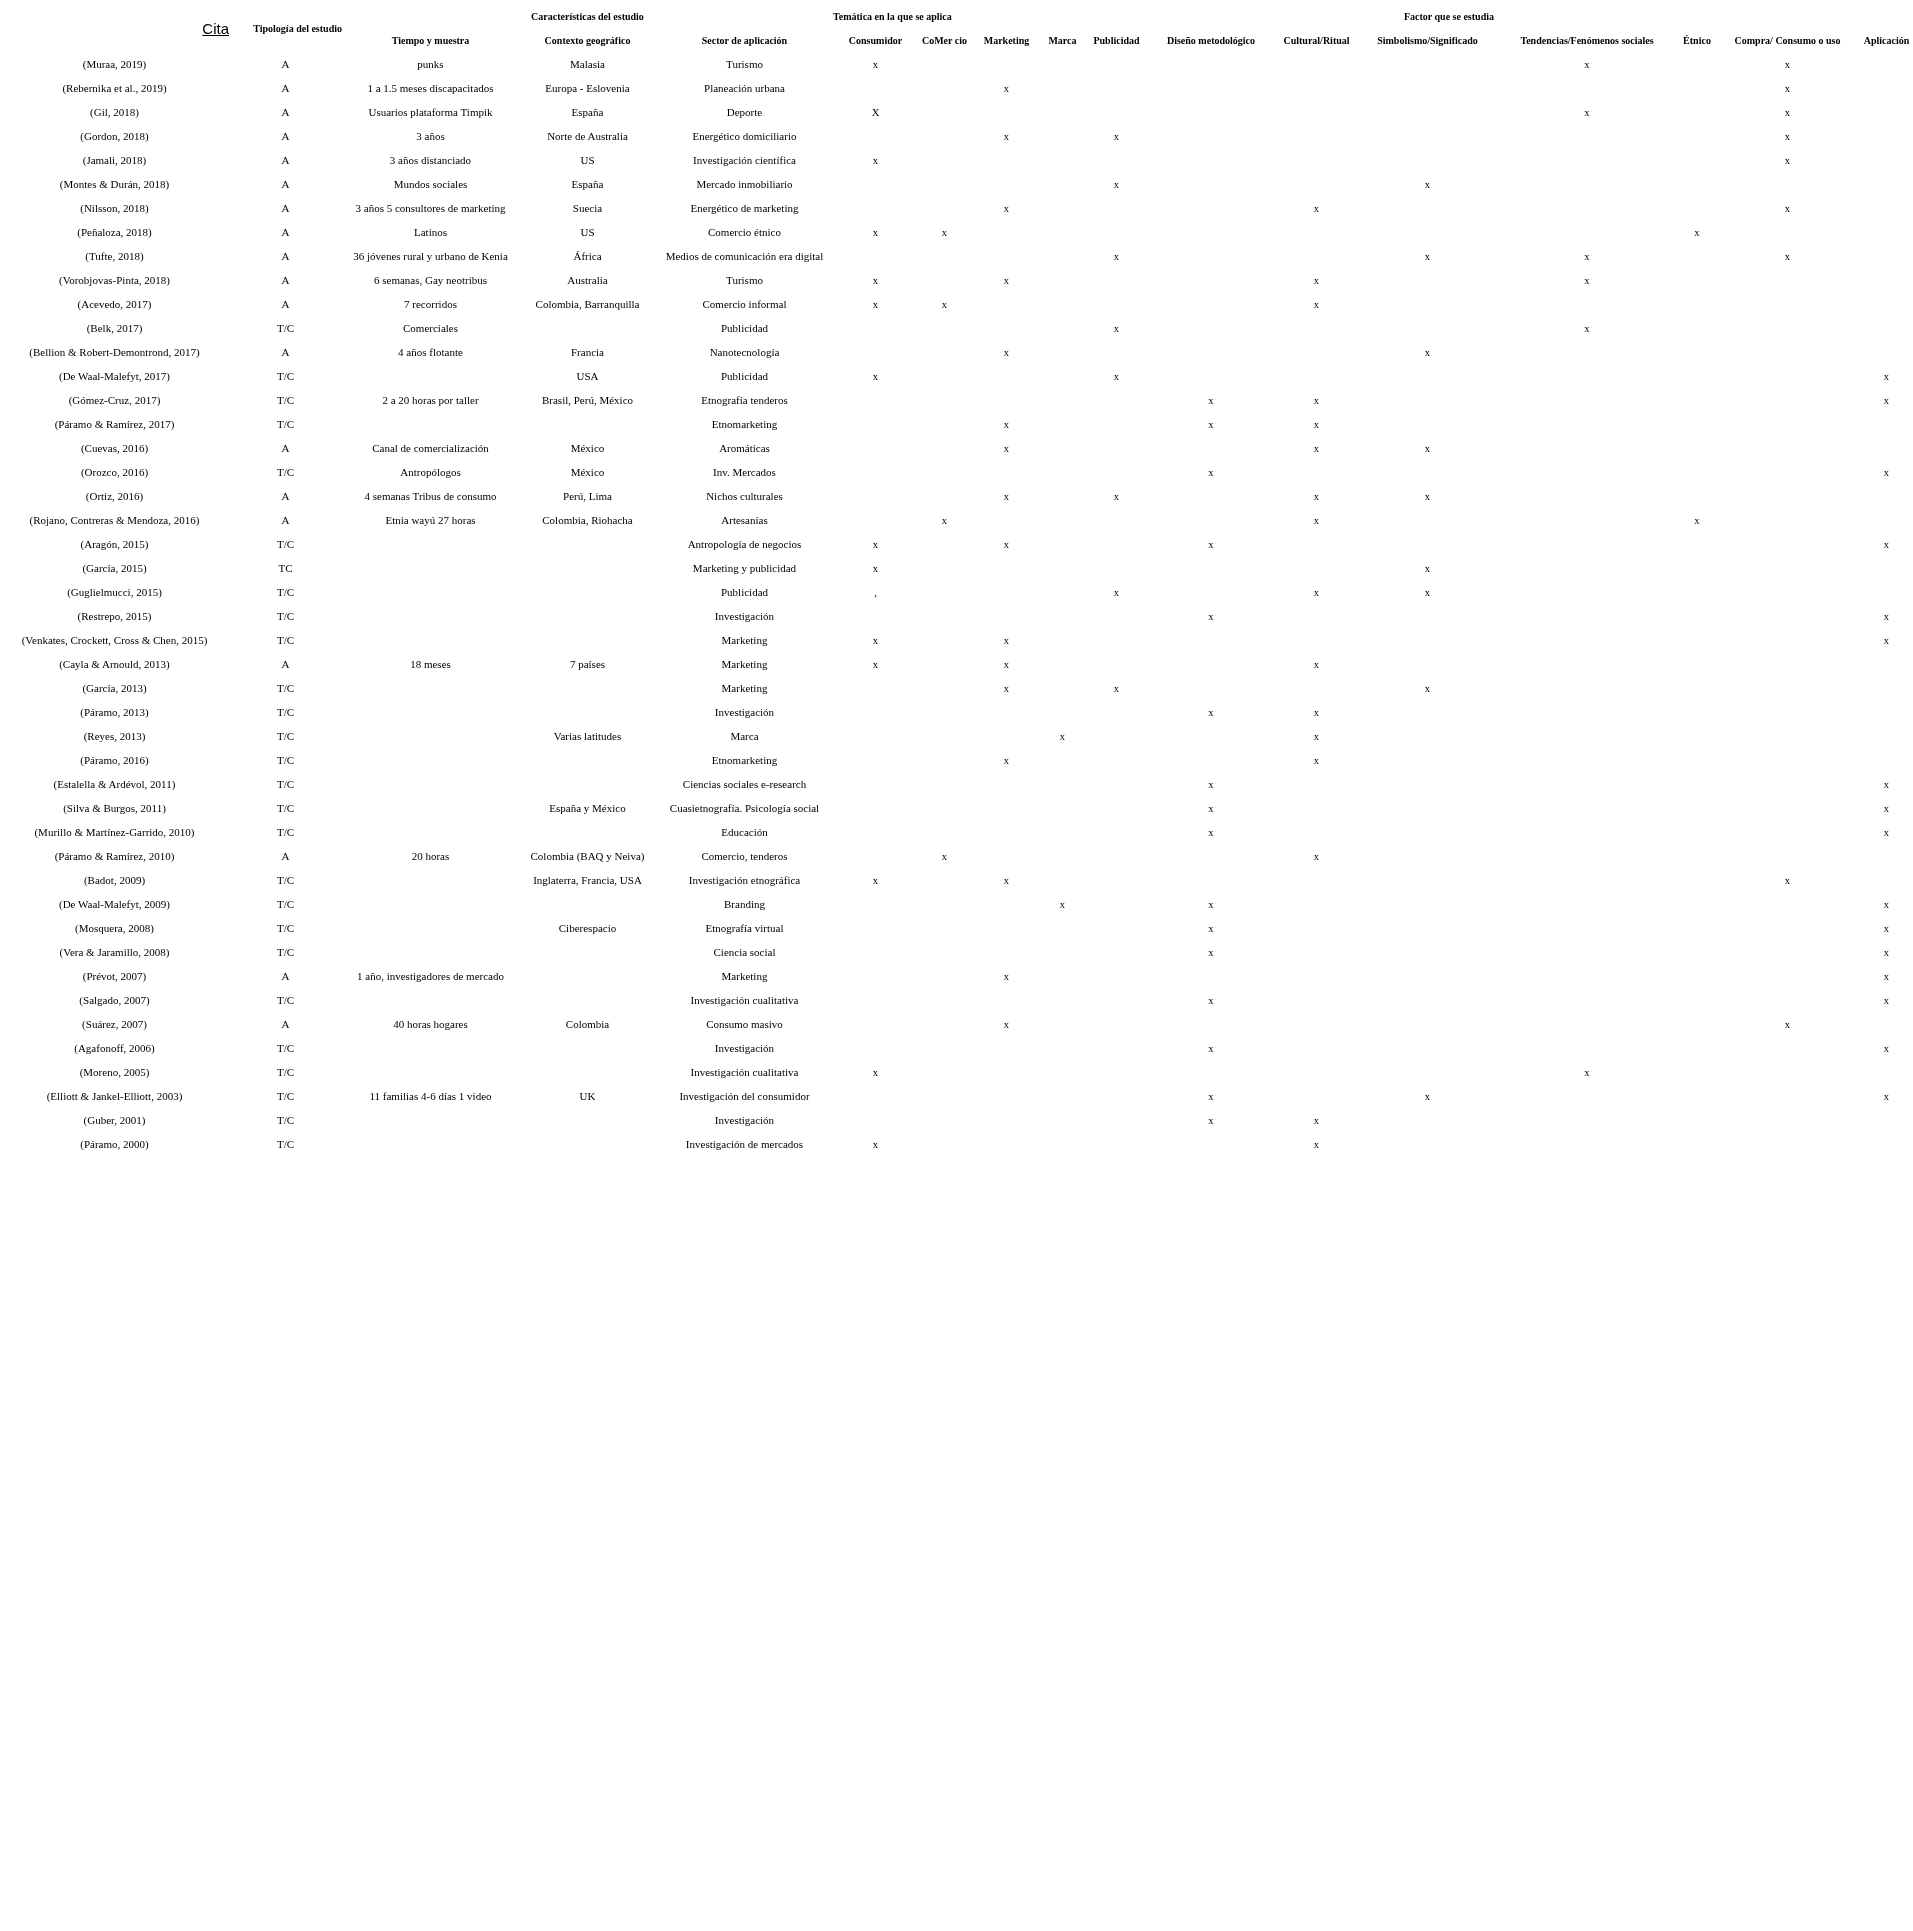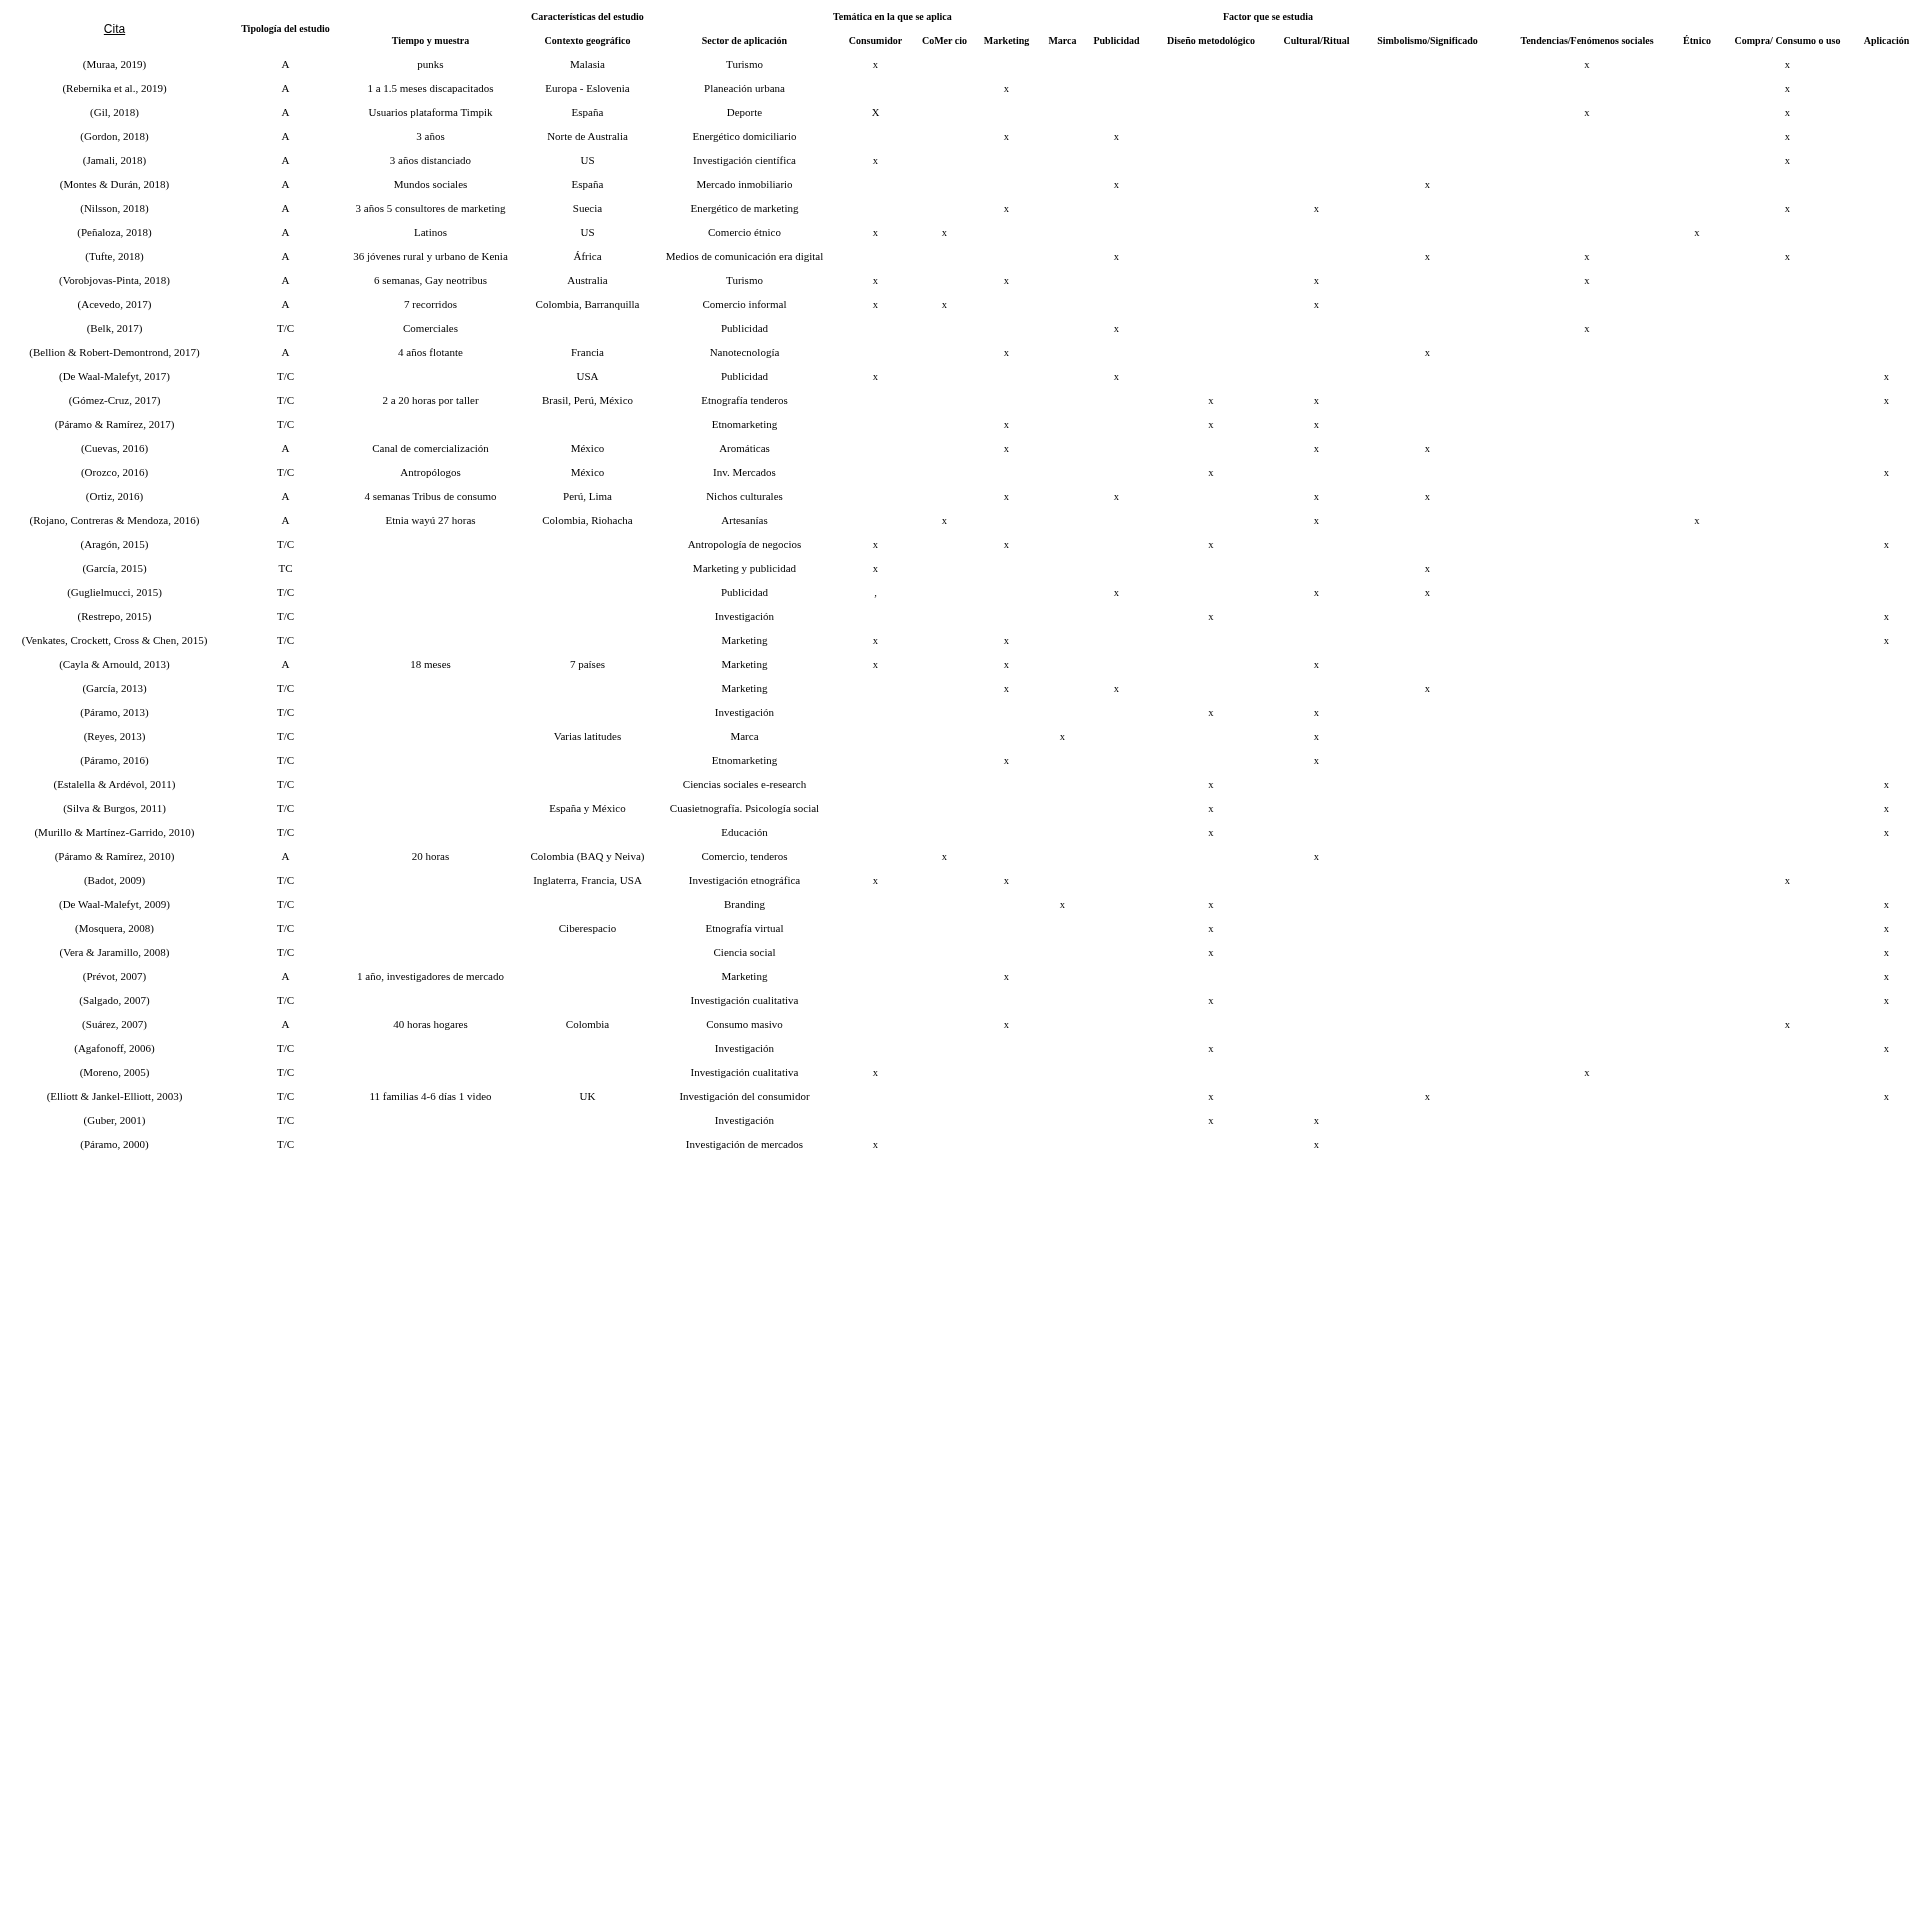--- a/index.html
+++ b/index.html
@@ -1,23 +1,23 @@
 <!DOCTYPE html>
 <html style="font-size:14px"><head>
 <meta charset="utf-8">
 <style>
   html, body { margin: 0; padding: 0; background: #ffffff; }
   body { width: 1913px; height: 1931px; position: relative; font-family: "Liberation Serif", serif; color: #000; }
   table { position: absolute; left: 0; top: 5.3px; border-collapse: collapse; table-layout: fixed; }
   th, td { padding: 0; text-align: center; white-space: nowrap; font-size: 11.5px; }
   th { font-weight: bold; font-size: 10px; height: 24px; vertical-align: middle; }
-  th.cita { font-weight: normal; font-family: "Liberation Sans", sans-serif; font-size: 12px; text-decoration: underline; }
+  th.cita { font-weight: normal; font-family: "Liberation Sans", sans-serif; font-size: 15px; text-decoration: underline; }
   td { height: 24px; vertical-align: middle; font-size: 11px; }
   td.mark { font-size: 10.6px; }
-  tr.group-row th { height: 23px; }
+  tr.group-row th { height: 23px; text-align: right; }
 </style>
 </head>
 <body>
 
 <table>
   <colgroup>
     <col style="width:229px">
       <col style="width:113px">
       <col style="width:177px">
       <col style="width:137px">

